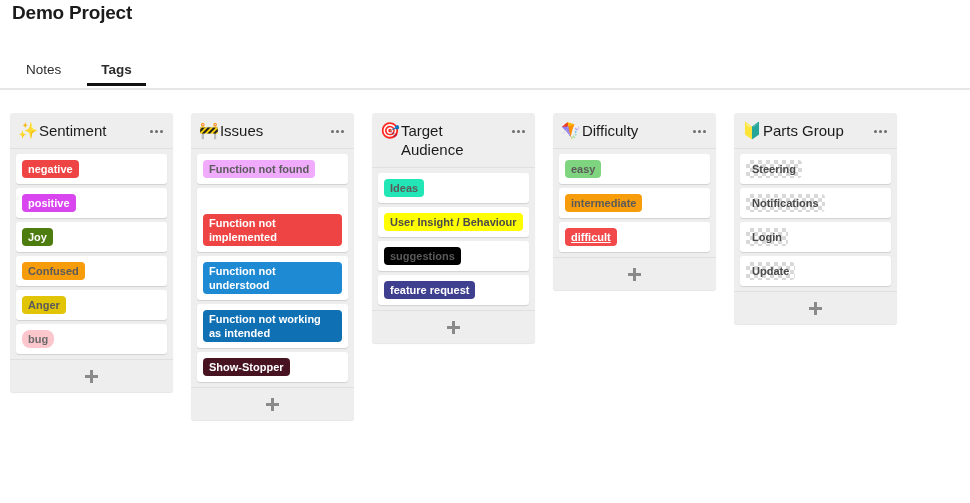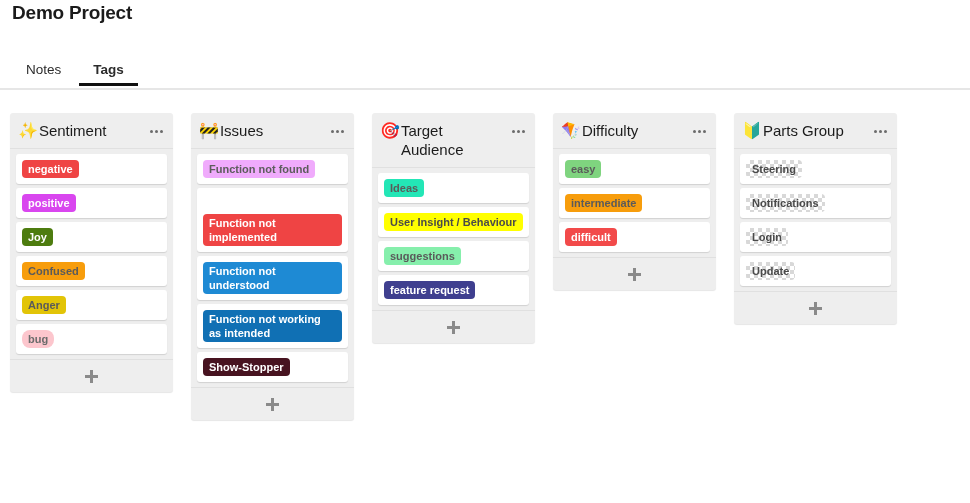--- a/index.html
+++ b/index.html
@@ -44,21 +44,21 @@
     top: 30px;
     width: 970px;
     height: 2px;
     background: #e6e6e6;
   }
   .tabs {
     position: absolute;
     left: 12px;
     top: 0;
     display: flex;
-    gap: 4px;
+    gap: 12px;
   }
   .tab {
     position: relative;
     padding: 4px 14px 9px 14px;
     font-size: 13.5px;
     color: #2c2c2c;
     cursor: pointer;
     white-space: nowrap;
   }
   .tab.active {
@@ -295,21 +295,21 @@
           </div>
         </div>
         <div class="col-body">
           <div class="tag-row">
             <span class="tag-chip" style="background-color: rgb(35, 230, 182); color: rgb(90, 90, 90);">Ideas</span>
           </div>
           <div class="tag-row">
             <span class="tag-chip" style="background-color: rgb(255, 255, 0); color: rgb(74, 74, 74);">User Insight / Behaviour</span>
           </div>
           <div class="tag-row">
-            <span class="tag-chip" style="background-color: #86efac; color: rgb(90, 90, 90); text-align: center;">suggestions</span>
+            <span class="tag-chip" style="background-color: #000000; color: rgb(90, 90, 90); text-align: center;">suggestions</span>
           </div>
           <div class="tag-row">
             <span class="tag-chip" style="background-color: rgb(63, 63, 143); color: rgb(255, 255, 255);">feature request</span>
           </div>
         </div>
         <div class="col-footer">
           <span class="plus-icon"></span>
         </div>
       </div>
       <div class="column">
@@ -323,21 +323,21 @@
           </div>
         </div>
         <div class="col-body">
           <div class="tag-row">
             <span class="tag-chip" style="background-color: rgb(127, 212, 127); color: rgb(90, 90, 90);">easy</span>
           </div>
           <div class="tag-row">
             <span class="tag-chip" style="background-color: rgb(247, 157, 12); color: rgb(90, 90, 90);">intermediate</span>
           </div>
           <div class="tag-row">
-            <span class="tag-chip" style="background-color: rgb(242, 74, 74); color: rgb(255, 255, 255);">difficult</span>
+            <span class="tag-chip" style="background-color: rgb(242, 74, 74); color: rgb(255, 255, 255); text-decoration: underline;">difficult</span>
           </div>
         </div>
         <div class="col-footer">
           <span class="plus-icon"></span>
         </div>
       </div>
       <div class="column">
         <div class="col-header">
           <span class="col-emoji">🔰</span>
           <span class="col-title">Parts Group</span>

